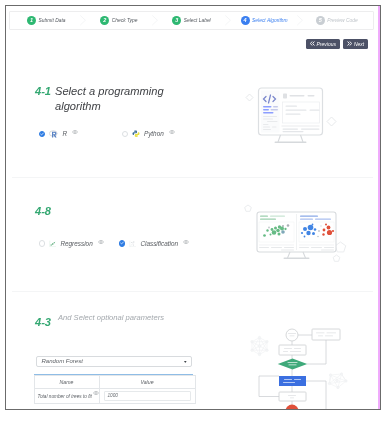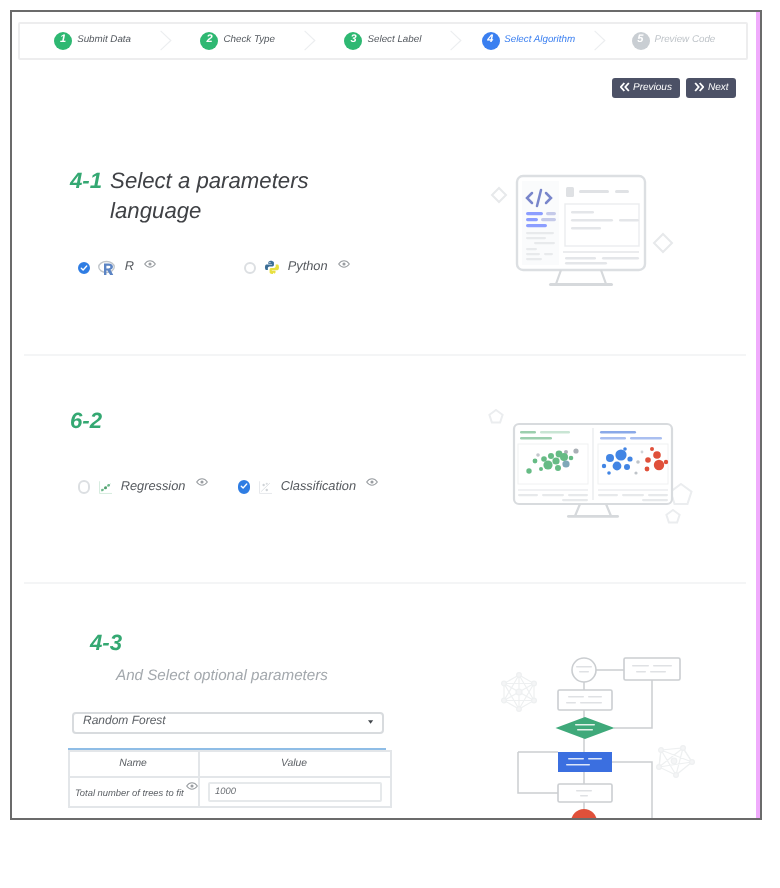--- a/index.html
+++ b/index.html
@@ -133,21 +133,21 @@
               <path d="M1.4 1.2 L5.6 6 L1.4 10.8 M6.8 1.2 L11 6 L6.8 10.8" stroke="#fff" stroke-width="2.2" fill="none" stroke-linecap="butt" stroke-linejoin="miter"></path>
             </svg>
           </span>
       <span>Next</span>
     </div>
   </div>
 
   <div class="sect" id="s1">
     <h2 class="t" style="position:absolute;left:29px;top:78px;width:138px;">
       <span class="n">4-1</span>
-      <span>Select a parameters language</span>
+      <span>Select a programming algorithm</span>
     </h2>
     <div class="opts" style="position:absolute;left:32.5px;top:122.5px;">
       <div class="opt" style="width:83px;">
         <span class="radio on">
               <svg width="4" height="4" viewBox="0 0 10 10">
                 <path d="M1.6 5.2 L3.9 7.4 L8.4 2.6" stroke="#fff" stroke-width="1.7" fill="none" stroke-linecap="round" stroke-linejoin="round"></path>
               </svg>
             </span>
         <span style="line-height:0;display:flex;align-items:center;">
           <svg width="9.5" height="8" viewBox="0 0 38 32">
@@ -222,21 +222,21 @@
           <rect x="79" y="96" width="42" height="2.4" rx="1.2" fill="#e4e6e9"></rect>
         </g>
       </svg>
     </div>
   </div>
 
   <div class="hr" style="top:171px;"></div>
 
   <div class="sect" id="s2">
     <h2 class="t" style="position:absolute;left:29px;top:198px;">
-      <span class="n">6-2</span>
+      <span class="n">4-8</span>
     </h2>
     <div class="opts" style="position:absolute;left:32.5px;top:232px;">
       <div class="opt" style="width:80px;">
         <span class="radio"></span>
         <span style="line-height:0;display:flex;align-items:center;">
           <svg width="7.5" height="7.5" viewBox="0 0 24 24">
             <path d="M2.5 21.5 h20 M2.5 21.5 V2" stroke="#cfe8d9" stroke-width="1.4" fill="none"></path>
             <path d="M5 18 L20 6" stroke="#b4dcc4" stroke-width="1.6" fill="none"></path>
             <circle cx="7" cy="16" r="2.1" fill="#6cb88a"></circle>
                 <circle cx="12" cy="12.5" r="2.4" fill="#4e9e6c"></circle>
@@ -348,24 +348,24 @@
           <rect x="168" y="98" width="20" height="2.2" rx="1.1" fill="#e7e9eb"></rect>
           <rect x="162" y="103" width="26" height="2.2" rx="1.1" fill="#e7e9eb"></rect>
         </g>
       </svg>
     </div>
   </div>
 
   <div class="hr" style="top:285px;"></div>
 
   <div class="sect" id="s3">
-    <h2 class="t" style="position:absolute;left:39px;top:309px;">
+    <h2 class="t" style="position:absolute;left:29px;top:309px;">
       <span class="n">4-3</span>
     </h2>
-    <p class="sub" style="position:absolute;left:52px;top:328px;line-height:8px;">And Select optional parameters</p>
+    <p class="sub" style="position:absolute;left:52px;top:308px;line-height:8px;">And Select optional parameters</p>
     <div class="selbox" style="left:29.5px;top:349.5px;width:156px;height:11.5px;">
       <span class="v">Random Forest</span>
       <span class="car"><svg width="2.6" height="2.2" viewBox="0 0 8 6">
               <path d="M0 0 L8 0 L4 5.6 Z" fill="#42474c"></path>
             </svg></span>
     </div>
     <div class="tline" style="left:27.5px;top:367.5px;width:159px;height:1.4px;"></div>
     <table class="par" style="left:27.5px;top:369px;width:159px;">
       <thead>
             <tr>

